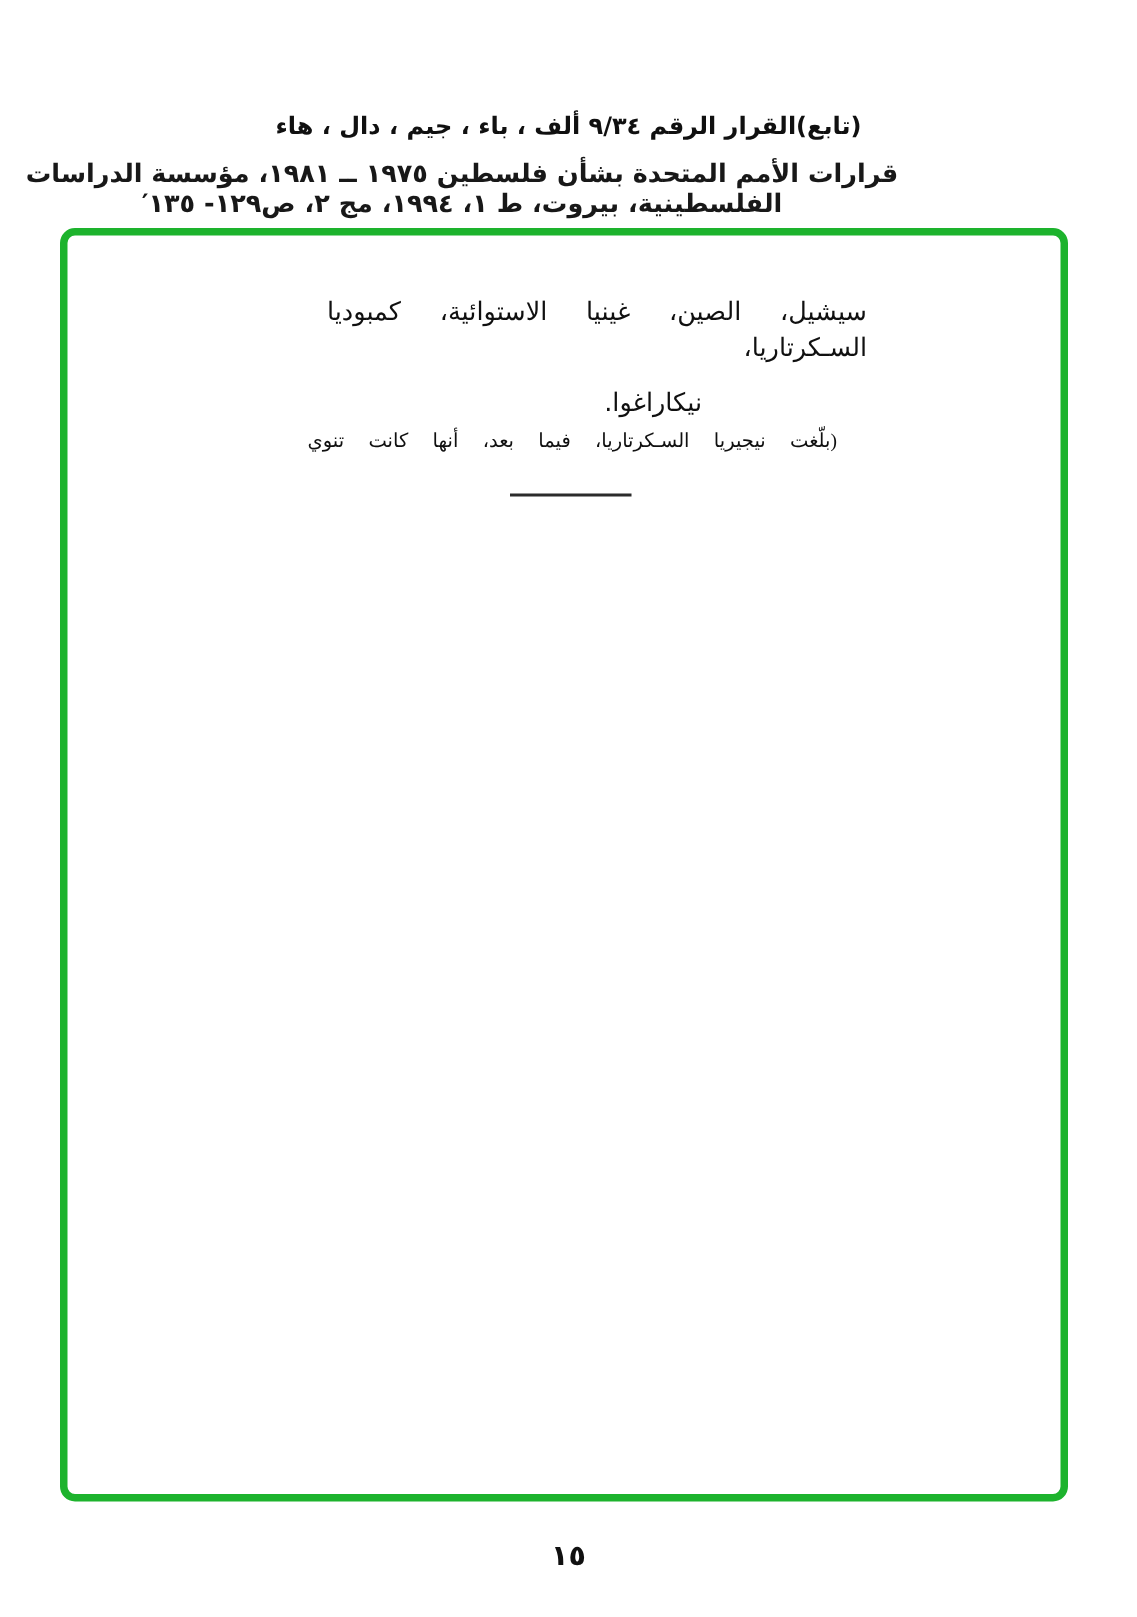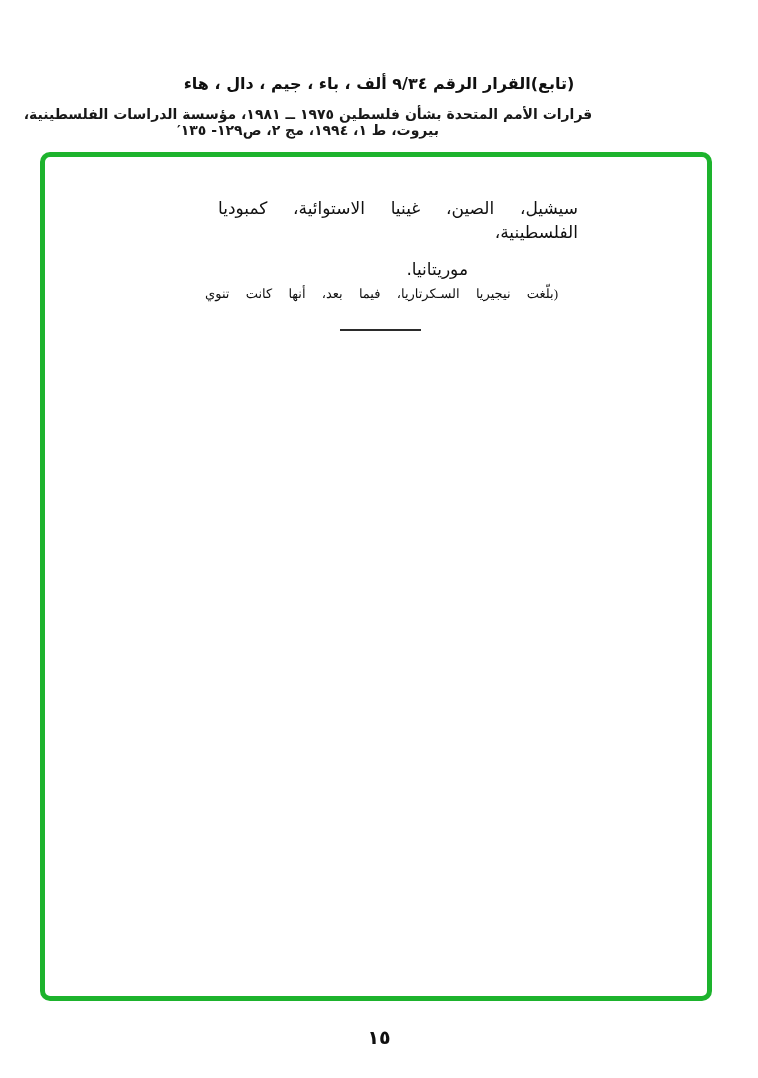--- a/index.html
+++ b/index.html
@@ -21,21 +21,21 @@
     text-align: center;
     font-size: 16px;
     font-weight: bold;
     letter-spacing: 0.2px;
   }
   .header-citation {
     position: absolute;
     top: 106px; left: 0;
     width: 616px;
     text-align: center;
-    font-size: 14px;
+    font-size: 17px;
     font-weight: bold;
     color: #181818;
   }
 
   .content-frame {
     position: absolute;
     left: 40px; top: 152px;
     width: 662px; height: 839px;
     border: 5px solid #1db32d;
     border-radius: 10px;
@@ -94,24 +94,24 @@
 <body>
 
 <div class="page">
 
   <div class="header-title rtl">(تابع)القرار الرقم ٩/٣٤ ألف ، باء ، جيم ، دال ، هاء</div>
 
   <div class="header-citation rtl">قرارات الأمم المتحدة بشأن فلسطين ١٩٧٥ ــ ١٩٨١، مؤسسة الدراسات الفلسطينية، بيروت، ط ١، ١٩٩٤، مج ٢، ص١٢٩- ١٣٥′</div>
 
   <div class="content-frame" style="border-color: rgb(29, 179, 45);"></div>
 
-  <div class="txt-line countries-line countries-1 just rtl">سيشيل، الصين، غينيا الاستوائية، كمبوديا الفلسطينية،</div>
+  <div class="txt-line countries-line countries-1 just rtl">سيشيل، الصين، غينيا الاستوائية، كمبوديا السـكرتاريا،</div>
 
 
-  <div class="txt-line countries-line countries-3 rtl">موريتانيا.</div>
+  <div class="txt-line countries-line countries-3 rtl">نيكاراغوا.</div>
 
   <div class="txt-line note-line note-1 just rtl">(بلّغت نيجيريا السـكرتاريا، فيما بعد، أنها كانت تنوي</div>
 
 
   <div class="section-divider"></div>
 
   <div class="page-number rtl">١٥</div>
 
 </div>
 

